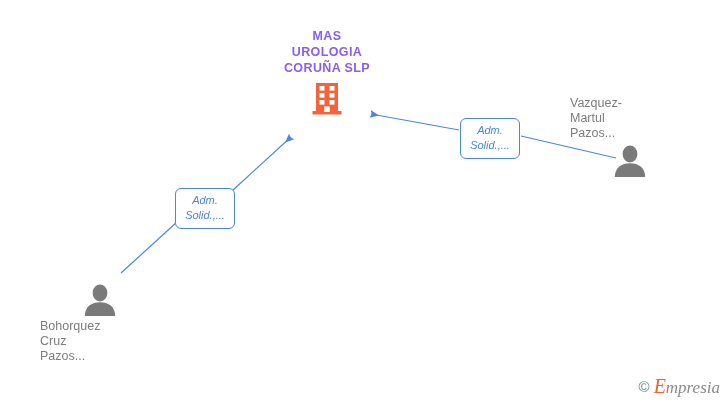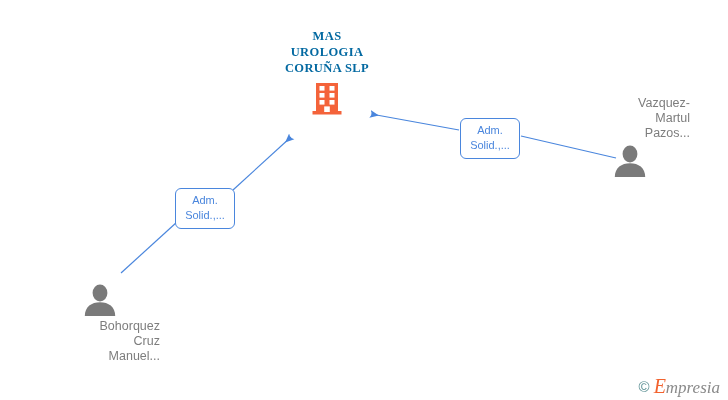--- a/index.html
+++ b/index.html
@@ -30,36 +30,35 @@
     position: absolute;
     left: 247px;
     top: 28px;
     width: 160px;
     text-align: center;
   }
   .company-title {
     font-size: 12.5px;
     font-weight: bold;
     line-height: 16px;
-    color: #0369a1;
+    color: #8b5cf6;
     letter-spacing: 0.4px;
     white-space: pre-line;
-    font-family: Liberation Serif, serif;
   }
   .company-icon {
     margin-top: 7px;
     display: flex;
     justify-content: center;
   }
 
   
   .person-node {
     position: absolute;
     width: 120px;
-    text-align: right;
+    text-align: left;
   }
   .person-name {
     font-size: 12.5px;
     line-height: 15px;
     color: #7d7d7d;
     white-space: pre-line;
   }
   .person-icon {
     display: flex;
     justify-content: center;
@@ -81,20 +80,21 @@
     border: 1px solid #4a86dd;
     border-radius: 6px;
     background: #ffffff;
     color: #4a86dd;
     font-size: 11px;
     line-height: 15px;
     text-align: center;
     padding: 4px 6px 5px 6px;
     white-space: pre-line;
     box-sizing: border-box;
+    font-style: italic;
   }
   #rel-label-right {
     left: 460px;
     top: 118px;
     width: 60px;
   }
   #rel-label-left {
     left: 175px;
     top: 188px;
     width: 60px;
@@ -183,21 +183,21 @@
 
   <div class="person-node" id="person-left">
     <div class="person-icon">
       <svg width="34" height="32" viewBox="0 0 34 32" xmlns="http://www.w3.org/2000/svg">
         <ellipse cx="17" cy="9" rx="7.4" ry="8.4" fill="#7a7a7a"></ellipse>
         <path d="M1.8 32 C1.8 22.6 8.6 18.2 17 18.2 C25.4 18.2 32.2 22.6 32.2 32 Z" fill="#7a7a7a"></path>
       </svg>
     </div>
     <div class="person-name">Bohorquez
 Cruz
-Manuel...</div>
+Pazos...</div>
   </div>
 
   <div class="rel-label" id="rel-label-right">Adm.
 Solid.,...</div>
 
   <div class="rel-label" id="rel-label-left">Adm.
 Solid.,...</div>
 
   <div id="watermark">
     <span class="wm-c">©</span>

